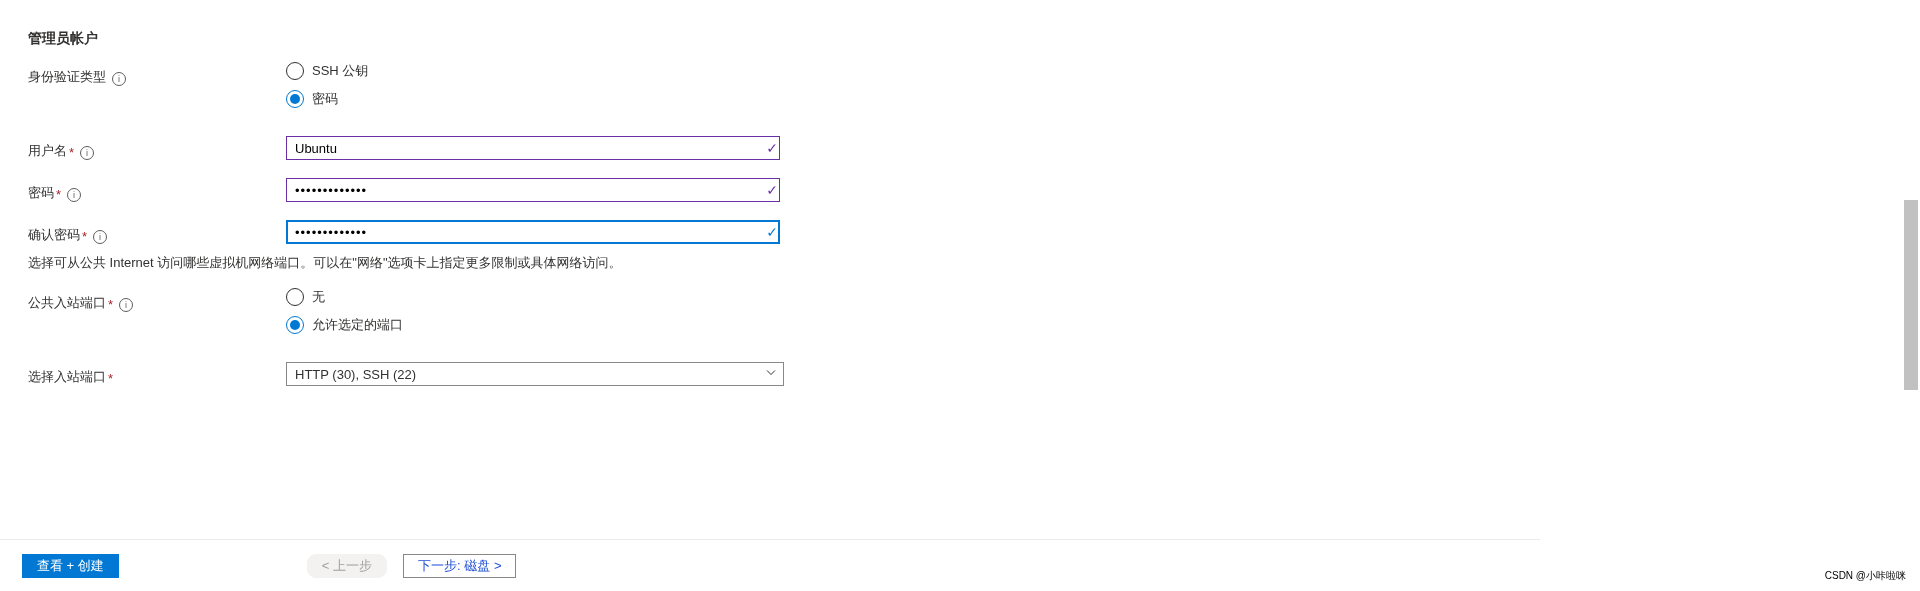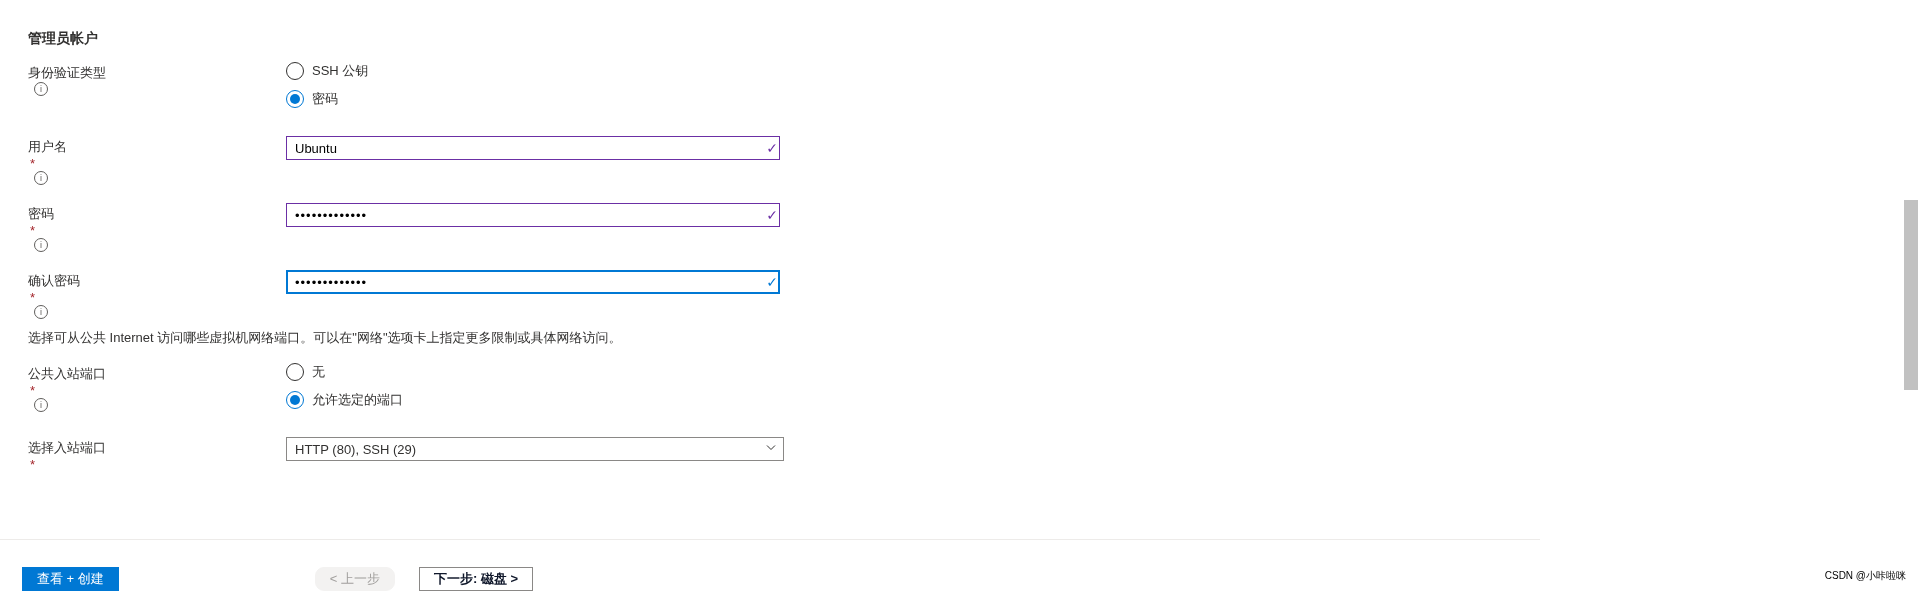--- a/index.html
+++ b/index.html
@@ -1,40 +1,40 @@
 <!DOCTYPE html>
 <html><head>
 <meta charset="utf-8">
 <style>
 * { box-sizing: border-box; margin: 0; padding: 0; }
 body { font-family: "Segoe UI", "Microsoft YaHei", sans-serif; font-size: 13px; color: #323130; background: #fff; width: 1920px; height: 591px; position: relative; overflow: hidden; }
 .content { padding: 16px 0 0 28px; width: 1530px; }
 .section-title { font-weight: 600; font-size: 14px; margin-top: 14px; margin-bottom: 14px; }
 .section-desc { font-size: 13px; color: #323130; margin-bottom: 16px; }
 .row { display: flex; align-items: flex-start; margin-bottom: 10px; }
-.label-col { width: 258px; display: flex; align-items: flex-start; min-height: 24px; padding-top: 2px; flex-direction: column; }
+.label-col { width: 258px; display: flex; align-items: flex-end; min-height: 24px; padding-top: 2px; }
 .label-text { font-size: 13px; color: #323130; }
 .req { color: #a4262c; margin-left: 2px; }
 .info-icon { display: inline-flex; align-items: center; justify-content: center; width: 14px; height: 14px; border: 1px solid #605e5c; border-radius: 50%; font-size: 9px; color: #605e5c; margin-left: 6px; cursor: pointer; }
 .field-col { width: 498px; }
 .radio-opt { display: flex; height: 22px; margin-bottom: 6px; cursor: pointer; }
 .radio { width: 18px; height: 18px; border: 1px solid #323130; border-radius: 50%; margin-right: 8px; display: flex; align-items: center; justify-content: center; flex-shrink: 0; }
 .radio.checked { border-color: #0078d4; }
 .radio.checked::after { content: ""; width: 10px; height: 10px; background: #0078d4; border-radius: 50%; }
 .text-input { width: 494px; height: 24px; border: 1px solid #8a8886; padding: 0 26px 0 8px; font-size: 13px; font-family: inherit; outline: none; position: relative; }
 .input-wrap { position: relative; width: 498px; }
 .valid-border { border-color: #6b2fa5; }
 .focus-border { border-color: #0078d4; border-width: 1px; box-shadow: 0 0 0 1px #0078d4 inset; }
 .check-icon { position: absolute; right: 6px; top: 50%; transform: translateY(-50%); color: #6b2fa5; font-size: 14px; pointer-events: none; }
 .dropdown { width: 498px; height: 24px; border: 1px solid #8a8886; padding: 0 26px 0 8px; font-size: 13px; display: flex; align-items: center; cursor: pointer; background: #fff; position: relative; }
 .chevron { position: absolute; right: 6px; top: 50%; transform: translateY(-50%); pointer-events: none; }
-.footer { position: absolute; left: 0; bottom: 0; width: 1540px; height: 52px; border-top: 1px solid #edebe9; display: flex; align-items: flex-end; padding-left: 22px; gap: 24px; background: #fff; }
+.footer { position: absolute; left: 0; bottom: 0; width: 1540px; height: 52px; border-top: 1px solid #edebe9; display: flex; align-items: center; padding-left: 22px; gap: 16px; background: #fff; }
 .btn { height: 24px; padding: 0 14px; font-size: 13px; font-family: inherit; cursor: pointer; display: inline-flex; align-items: center; justify-content: center; }
 .btn-primary { background: #0078d4; color: #fff; border: 1px solid #0078d4; }
-.btn-secondary { background: #fff; color: #0f172a; border: 1px solid #8a8886; font-weight: bold; }
+.btn-secondary { background: #fff; color: #1d4ed8; border: 1px solid #8a8886; }
 .btn-disabled { background: #f3f2f1; color: #a19f9d; border: 1px solid #f3f2f1; cursor: default; }
 .spacer-left { margin-left: 172px; border-radius: 9px; }
 .watermark { position: absolute; right: 14px; bottom: 8px; font-size: 10px; color: #000000; font-family: "Microsoft YaHei", sans-serif; }
 .scrollbar { position: absolute; right: 2px; top: 200px; width: 14px; height: 190px; background: #c1c1c1; border-radius: 0; }
 input[type=password] { letter-spacing: 1px; }
 </style>
 </head>
 <body>
 
 <div class="content">
@@ -120,21 +120,21 @@
     </div>
   </div>
 
   <div class="row" style="margin-top:18px">
     <div class="label-col">
       <span class="label-text">选择入站端口</span>
       <span class="req">*</span>
     </div>
     <div class="field-col">
       <div class="dropdown valid-border">
-        <span>HTTP (80), SSH (29)</span>
+        <span>HTTP (30), SSH (22)</span>
         <span class="chevron">
           <svg width="12" height="12" viewBox="0 0 12 12">
               <path d="M2 4l4 4 4-4" stroke="#323130" stroke-width="1" fill="none"></path>
             </svg>
         </span>
       </div>
     </div>
   </div>
 
 </div>

